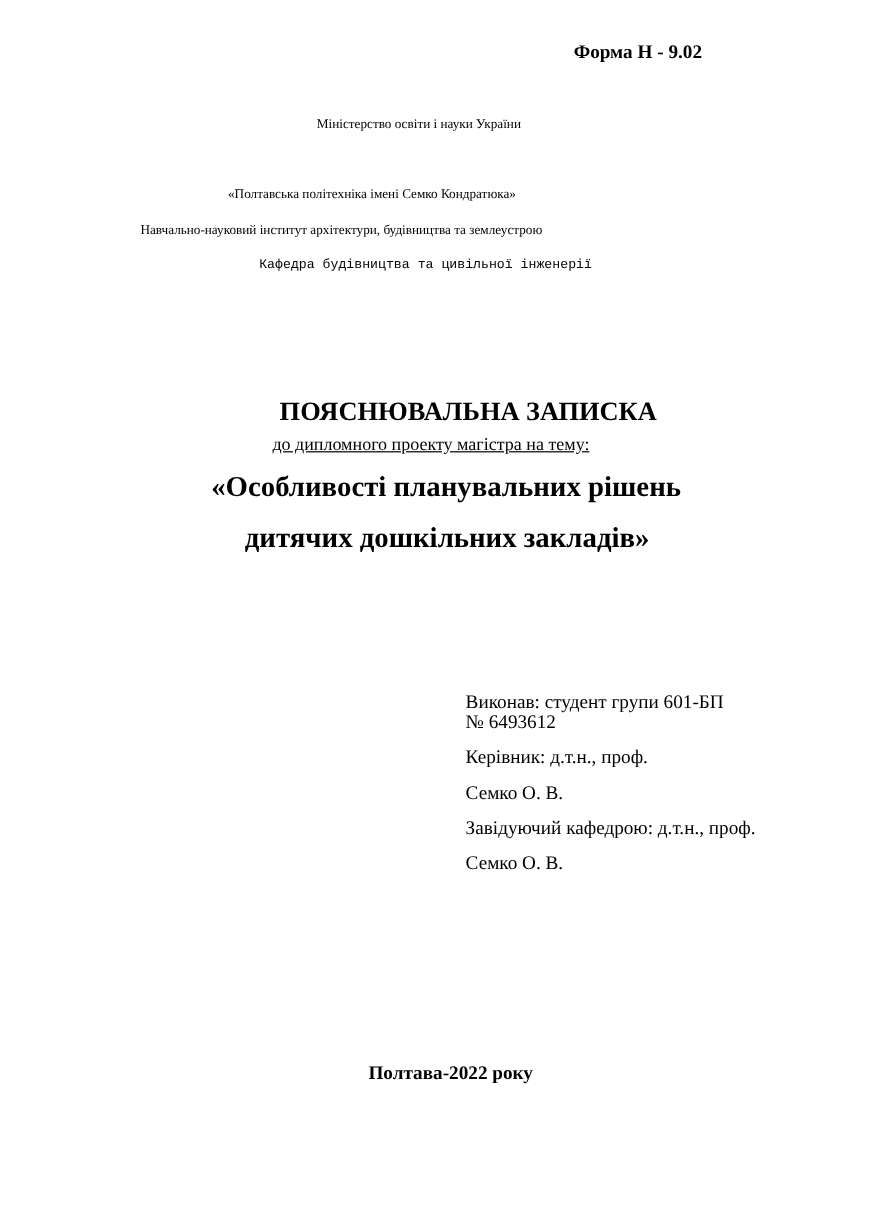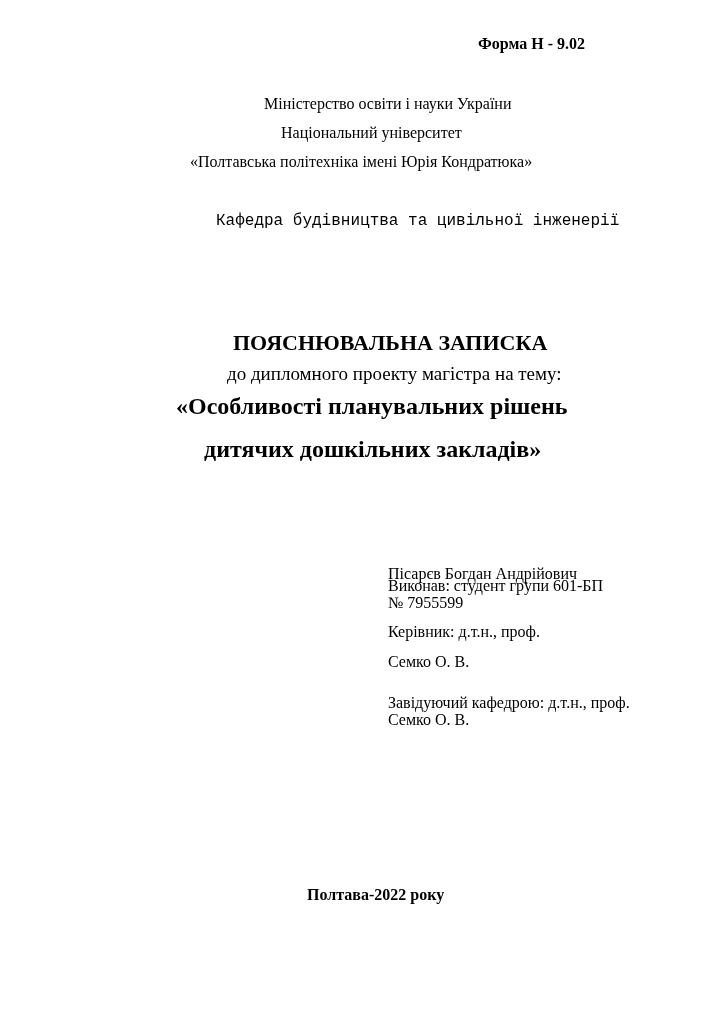--- a/index.html
+++ b/index.html
@@ -22,29 +22,30 @@
       background: #ffffff;
     }
     .abs { position: absolute; white-space: nowrap; }
     .form-code {
       right: 55px;
       top: 35px;
       font-size: 16px;
       font-weight: bold;
     }
     .inst-line {
-      font-size: 16px;
+      font-size: 11px;
       line-height: 20px;
     }
     .doc-type {
       font-size: 22px;
       font-weight: bold;
     }
     .subtitle {
-      font-size: 19px;
+      font-size: 15px;
+      text-decoration: underline;
     }
     .topic {
       font-size: 24px;
       font-weight: bold;
     }
     .info-line {
       left: 388px;
       font-size: 16px;
     }
     .footer-line {
@@ -52,32 +53,31 @@
     }
   </style>
 </head>
 <body>
 
 <div class="page">
 
   <div class="abs form-code">Форма Н - 9.02</div>
 
   <div class="abs inst-line" style="left:264px; top:94px;">Міністерство освіти і науки України</div>
-  <div class="abs inst-line" style="left:281px; top:123px;">Національний університет</div>
-  <div class="abs inst-line" style="left:190px; top:152px;">«Полтавська політехніка імені Юрія Кондратюка»</div>
+  <div class="abs inst-line" style="left:190px; top:152px;">«Полтавська політехніка імені Семко Кондратюка»</div>
+  <div class="abs inst-line" style="left:117px; top:182px;">Навчально-науковий інститут архітектури, будівництва та землеустрою</div>
   <div class="abs inst-line" style="left:216px; top:211px;font-family:Liberation Mono, monospace;">Кафедра будівництва та цивільної інженерії</div>
 
   <div class="abs doc-type" style="left:233px; top:330px;">ПОЯСНЮВАЛЬНА ЗАПИСКА</div>
   <div class="abs subtitle" style="left:227px; top:363px;">до дипломного проекту магістра на тему:</div>
   <div class="abs topic" style="left:176px; top:393px;">«Особливості планувальних рішень</div>
   <div class="abs topic" style="left:180px; top:436px;margin-left:24px;">дитячих дошкільних  закладів»</div>
 
   <div class="abs info-line" style="top:535px;margin-top:42px;">Виконав: студент групи 601-БП</div>
-  <div class="abs info-line" style="top:565px;">Пісарєв Богдан Андрійович</div>
-  <div class="abs info-line" style="top:594px;">№ 7955599</div>
+  <div class="abs info-line" style="top:594px;">№ 6493612</div>
   <div class="abs info-line" style="top:623px;">Керівник: д.т.н., проф.</div>
   <div class="abs info-line" style="top:653px;">Семко О. В.</div>
-  <div class="abs info-line" style="top:682px;margin-top:12px;">Завідуючий кафедрою: д.т.н., проф.</div>
+  <div class="abs info-line" style="top:682px;">Завідуючий кафедрою: д.т.н., проф.</div>
   <div class="abs info-line" style="top:711px;">Семко О. В.</div>
 
   <div class="abs footer-line" style="left:307px; top:886px;font-weight:bold;">Полтава-2022 року</div>
 
 </div>
 
 </body></html>

